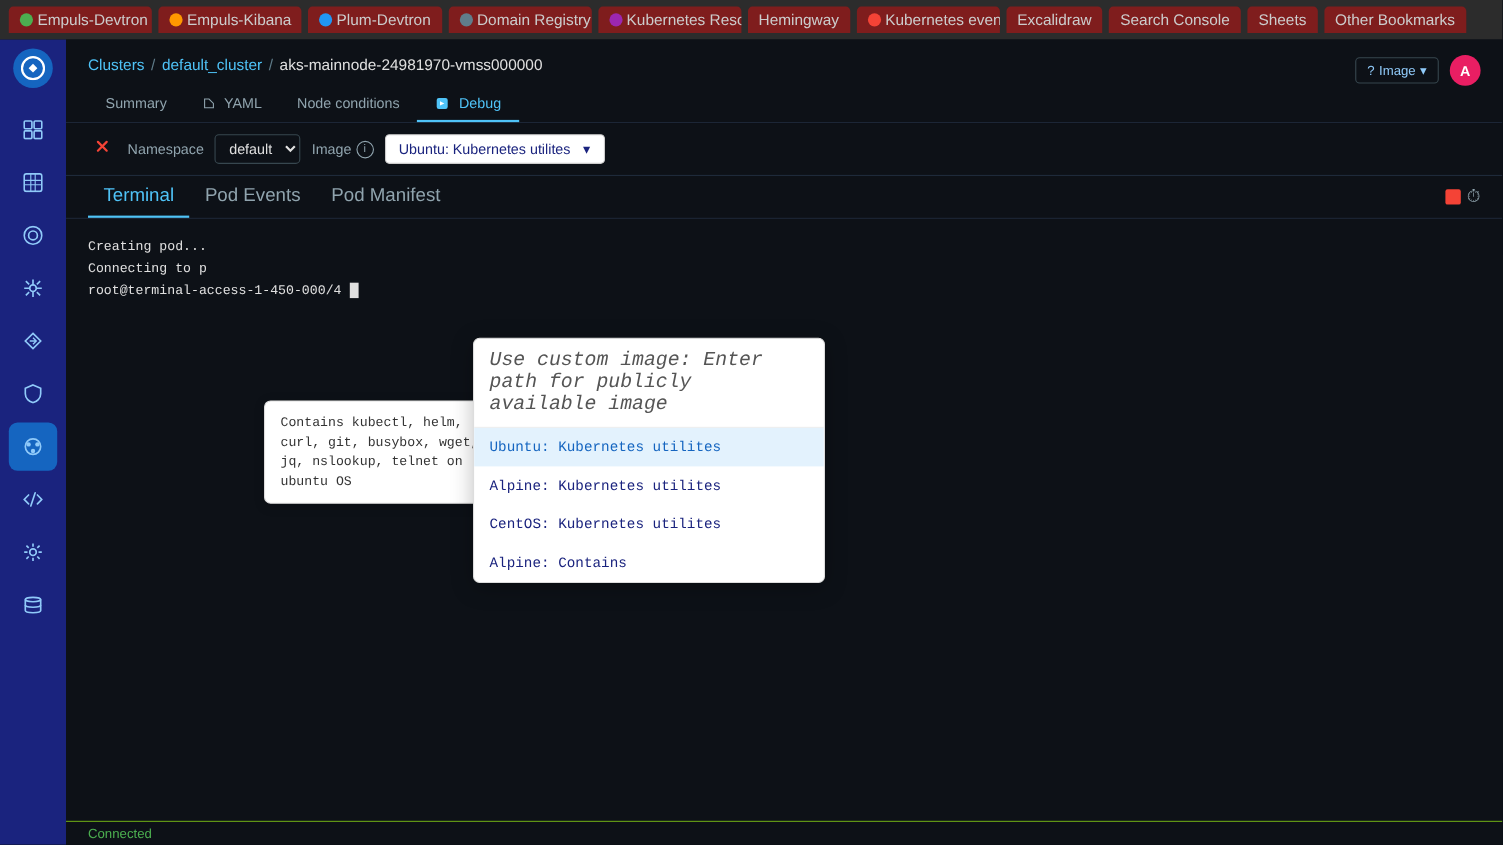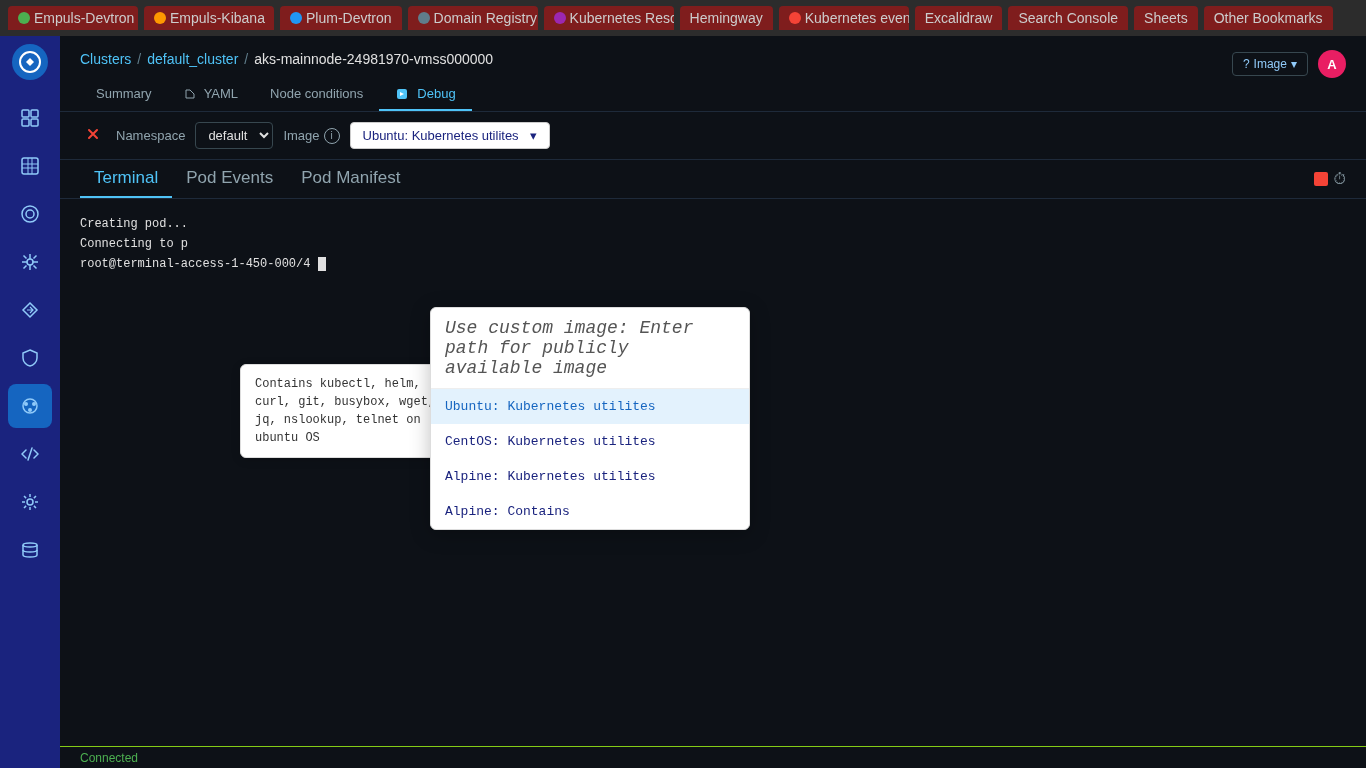--- a/index.html
+++ b/index.html
@@ -545,24 +545,24 @@
       <div class="tooltip-box">
         <span>Contains kubectl, helm, curl, git, busybox, wget, jq, nslookup, telnet on ubuntu OS</span>
       </div>
 
       <div class="dropdown-overlay">
         <div class="dropdown-header">Use custom image: Enter path for publicly available image</div>
         <div class="dropdown-item selected">
           <span>Ubuntu: Kubernetes utilites</span>
         </div>
         <div class="dropdown-item">
+          <span>Alpine: Kubernetes utilites</span>
+        </div>
+        <div class="dropdown-item">
           <span>CentOS: Kubernetes utilites</span>
-        </div>
-        <div class="dropdown-item">
-          <span>Alpine: Kubernetes utilites</span>
         </div>
         <div class="dropdown-item">
           <span>Alpine: Contains</span>
         </div>
       </div>
     </div>
 
     <div class="status-bar">
       <span class="status-connected">Connected</span>
     </div>

